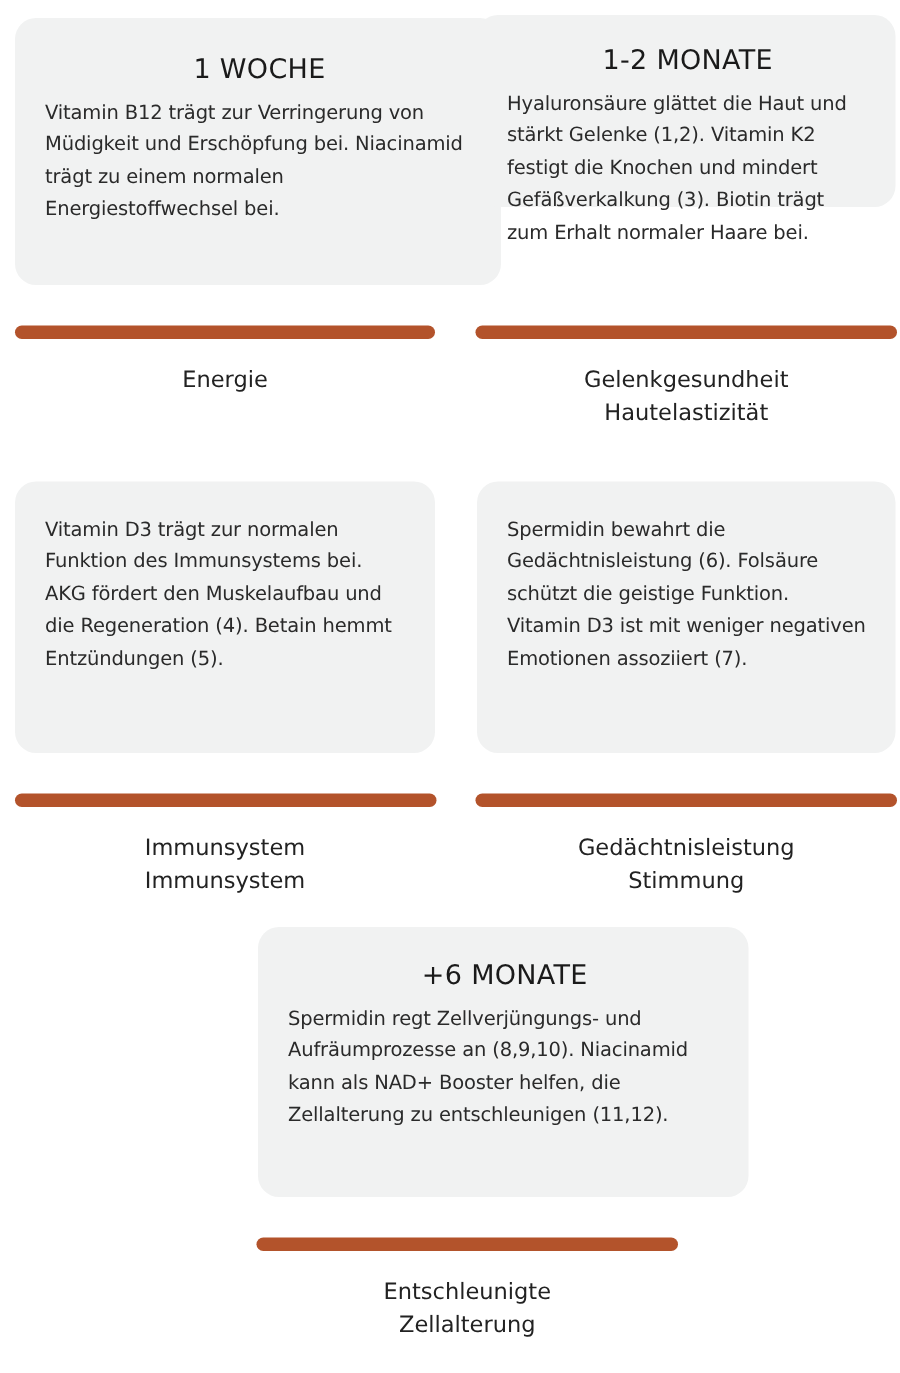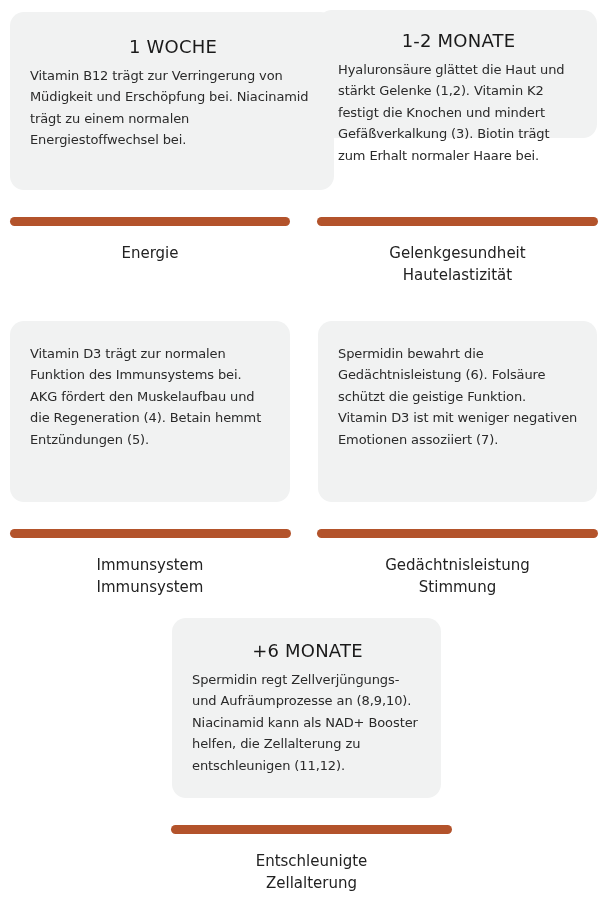--- a/index.html
+++ b/index.html
@@ -58,21 +58,21 @@
 
 <div class="card" style="left:318px; top:321px; width:279px; height:181px; padding-top:22px;">
   <p>Spermidin bewahrt die Gedächtnisleistung (6). Folsäure schützt die geistige Funktion. Vitamin D3 ist mit weniger negativen Emotionen assoziiert (7).</p>
 </div>
 <div class="bar" style="left:317px; top:529px; width:281px;"></div>
 <div class="label" style="left:318px; top:554px; width:279px;">
   <div>Gedächtnisleistung</div>
   <div>Stimmung</div>
 </div>
 
-<div class="card" style="left:172px; top:618px; width:269px; height:180px; padding-top:22px;">
+<div class="card" style="left:172px; top:618px; width:327px; height:180px; padding-top:22px;">
   <h2>+6 MONATE</h2>
   <p>Spermidin regt Zellverjüngungs- und Aufräumprozesse an (8,9,10). Niacinamid kann als NAD+ Booster helfen, die Zellalterung zu entschleunigen (11,12).</p>
 </div>
 <div class="bar" style="left:171px; top:825px; width:281px;"></div>
 <div class="label" style="left:172px; top:850px; width:279px;">
   <div>Entschleunigte</div>
   <div>Zellalterung</div>
 </div>
 
 </body></html>

